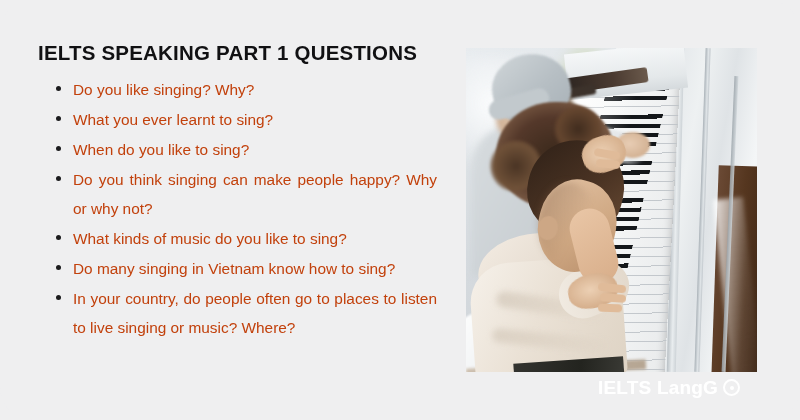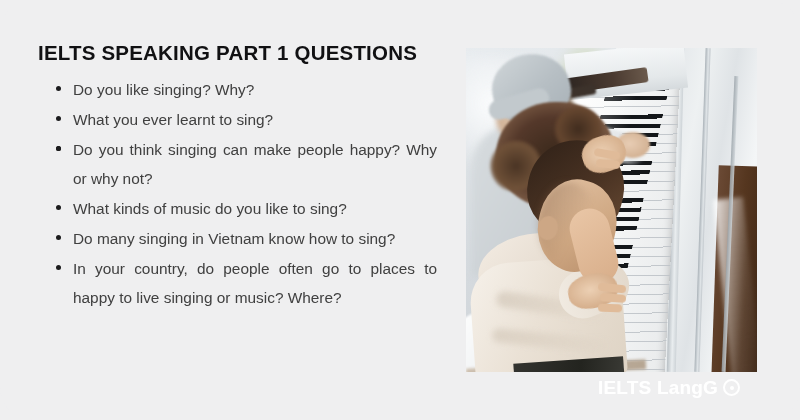--- a/index.html
+++ b/index.html
@@ -41,21 +41,21 @@
     list-style: none;
     margin: 0;
     padding: 0;
   }
   .qitem {
     position: relative;
     padding-left: 35px;
     margin-bottom: 1px;
     font-size: 15.4px;
     line-height: 29px;
-    color: #404040;
+    color: #c2410c;
     text-align: justify;
     text-justify: inter-word;
     width: 399px;
     box-sizing: border-box;
   }
   .qitem.single {
     text-align: left;
   }
   .qitem .dot {
     position: absolute;
@@ -454,40 +454,41 @@
         <span class="qtext">Do you like singing? Why?</span>
       </li>
 
       <li class="qitem single">
         <span class="dot"></span>
         <span class="qtext">What you ever learnt to sing?</span>
       </li>
 
       <li class="qitem single">
         <span class="dot"></span>
+        <span class="qtext">When do you like to sing?</span>
       </li>
 
       <li class="qitem">
         <span class="dot"></span>
         <span class="qtext">Do you think singing can make people happy? Why or why not?</span>
       </li>
 
       <li class="qitem single">
         <span class="dot"></span>
         <span class="qtext">What kinds of music do you like to sing?</span>
       </li>
 
       <li class="qitem">
         <span class="dot"></span>
         <span class="qtext">Do many singing in Vietnam know how to sing?</span>
       </li>
 
       <li class="qitem">
         <span class="dot"></span>
-        <span class="qtext">In your country, do people often go to places to happy to live singing or music? Where?</span>
+        <span class="qtext">In your country, do people often go to places to listen to live singing or music? Where?</span>
       </li>
 
     </ul>
   </div>
 
   <div class="photo">
     <div class="bg-wall"></div>
     <div class="bg-light"></div>
     <div class="bg-plant"></div>
 

